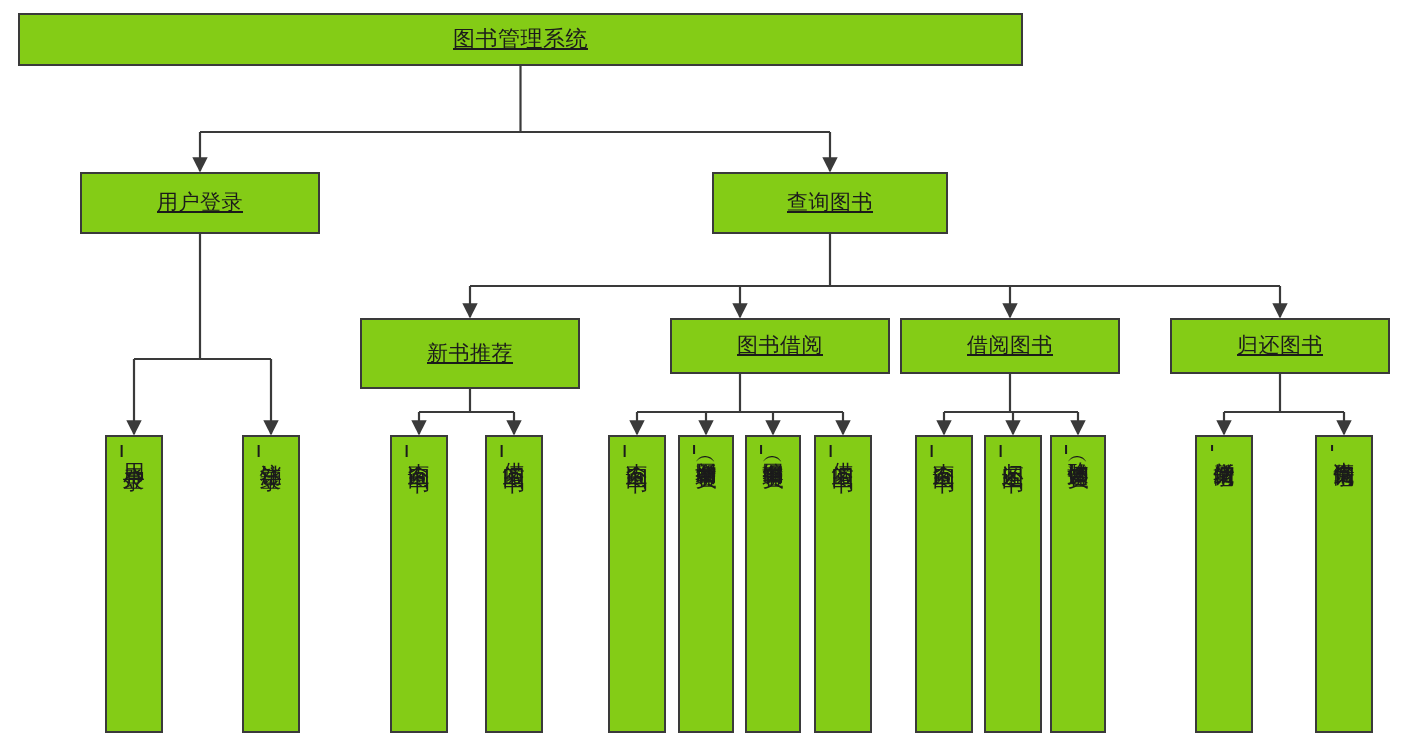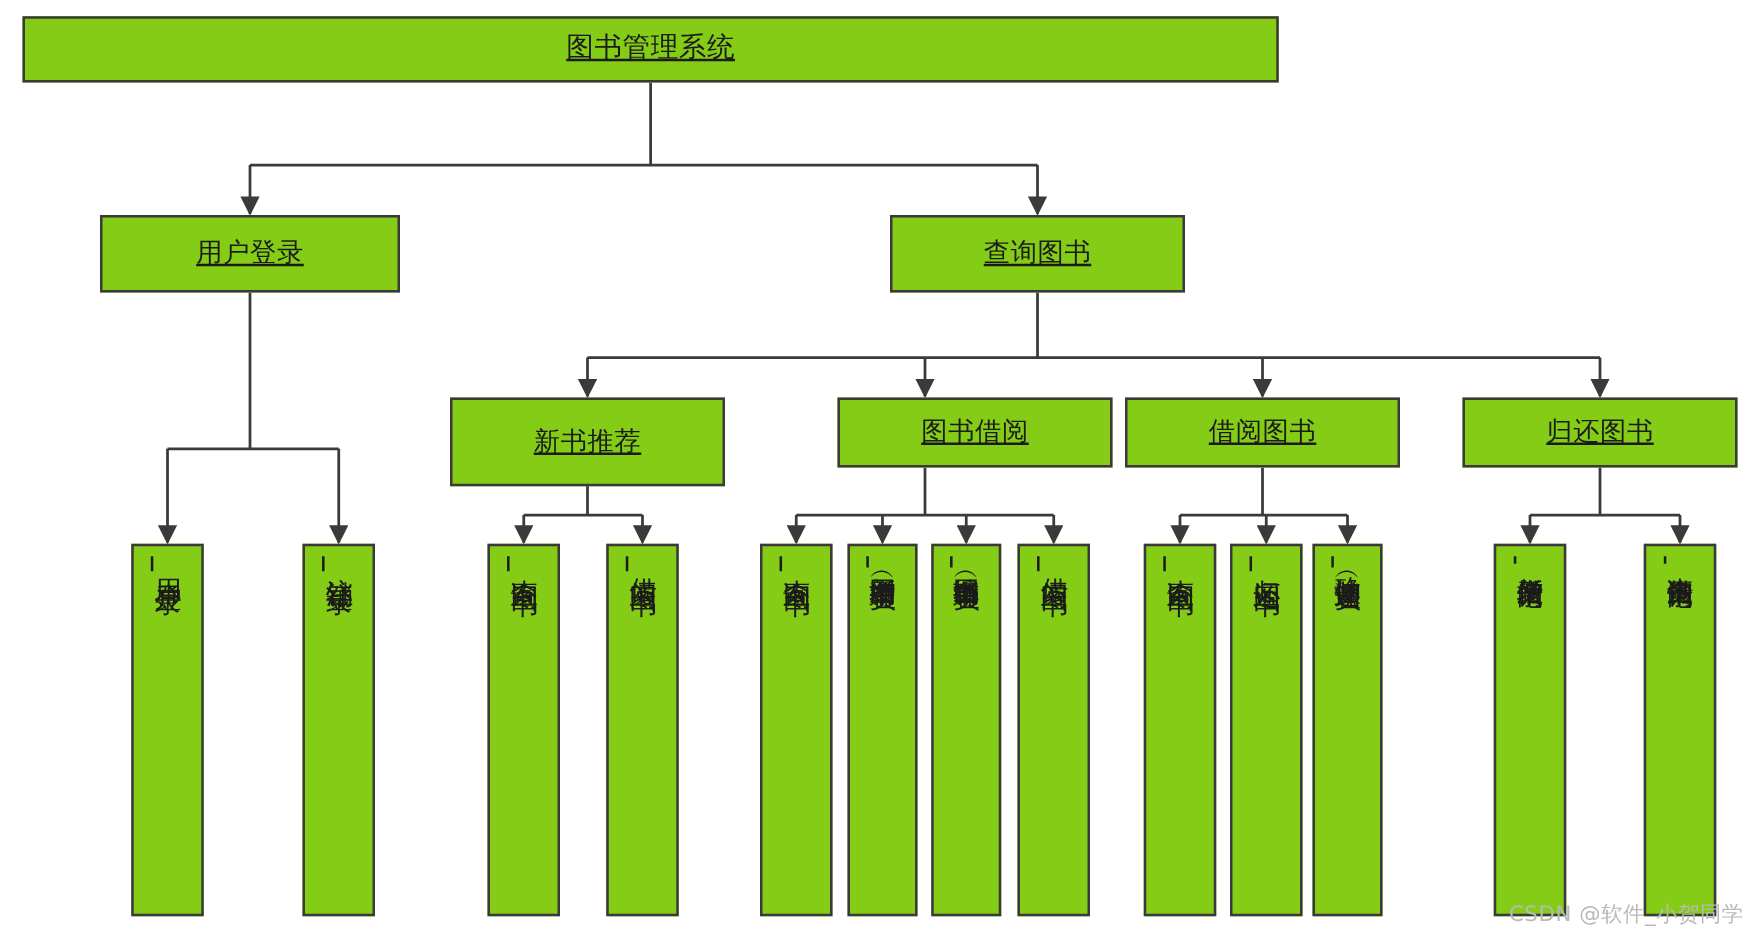--- a/index.html
+++ b/index.html
@@ -180,14 +180,13 @@
         <span class="label">确认归还（管理员）</span>
       </div>
       <div class="node vert tall" style="left: 1195px; top: 435px; width: 58px; height: 298px;">
         <span class="label">新增借阅记录</span>
       </div>
       <div class="node vert tall" style="left: 1315px; top: 435px; width: 58px; height: 298px;">
         <span class="label">查询借阅记录</span>
       </div>
     </div>
 
-  <div id="watermark">CSDN @软件_小贺同学</div>
 </div>
 
 </body></html>

